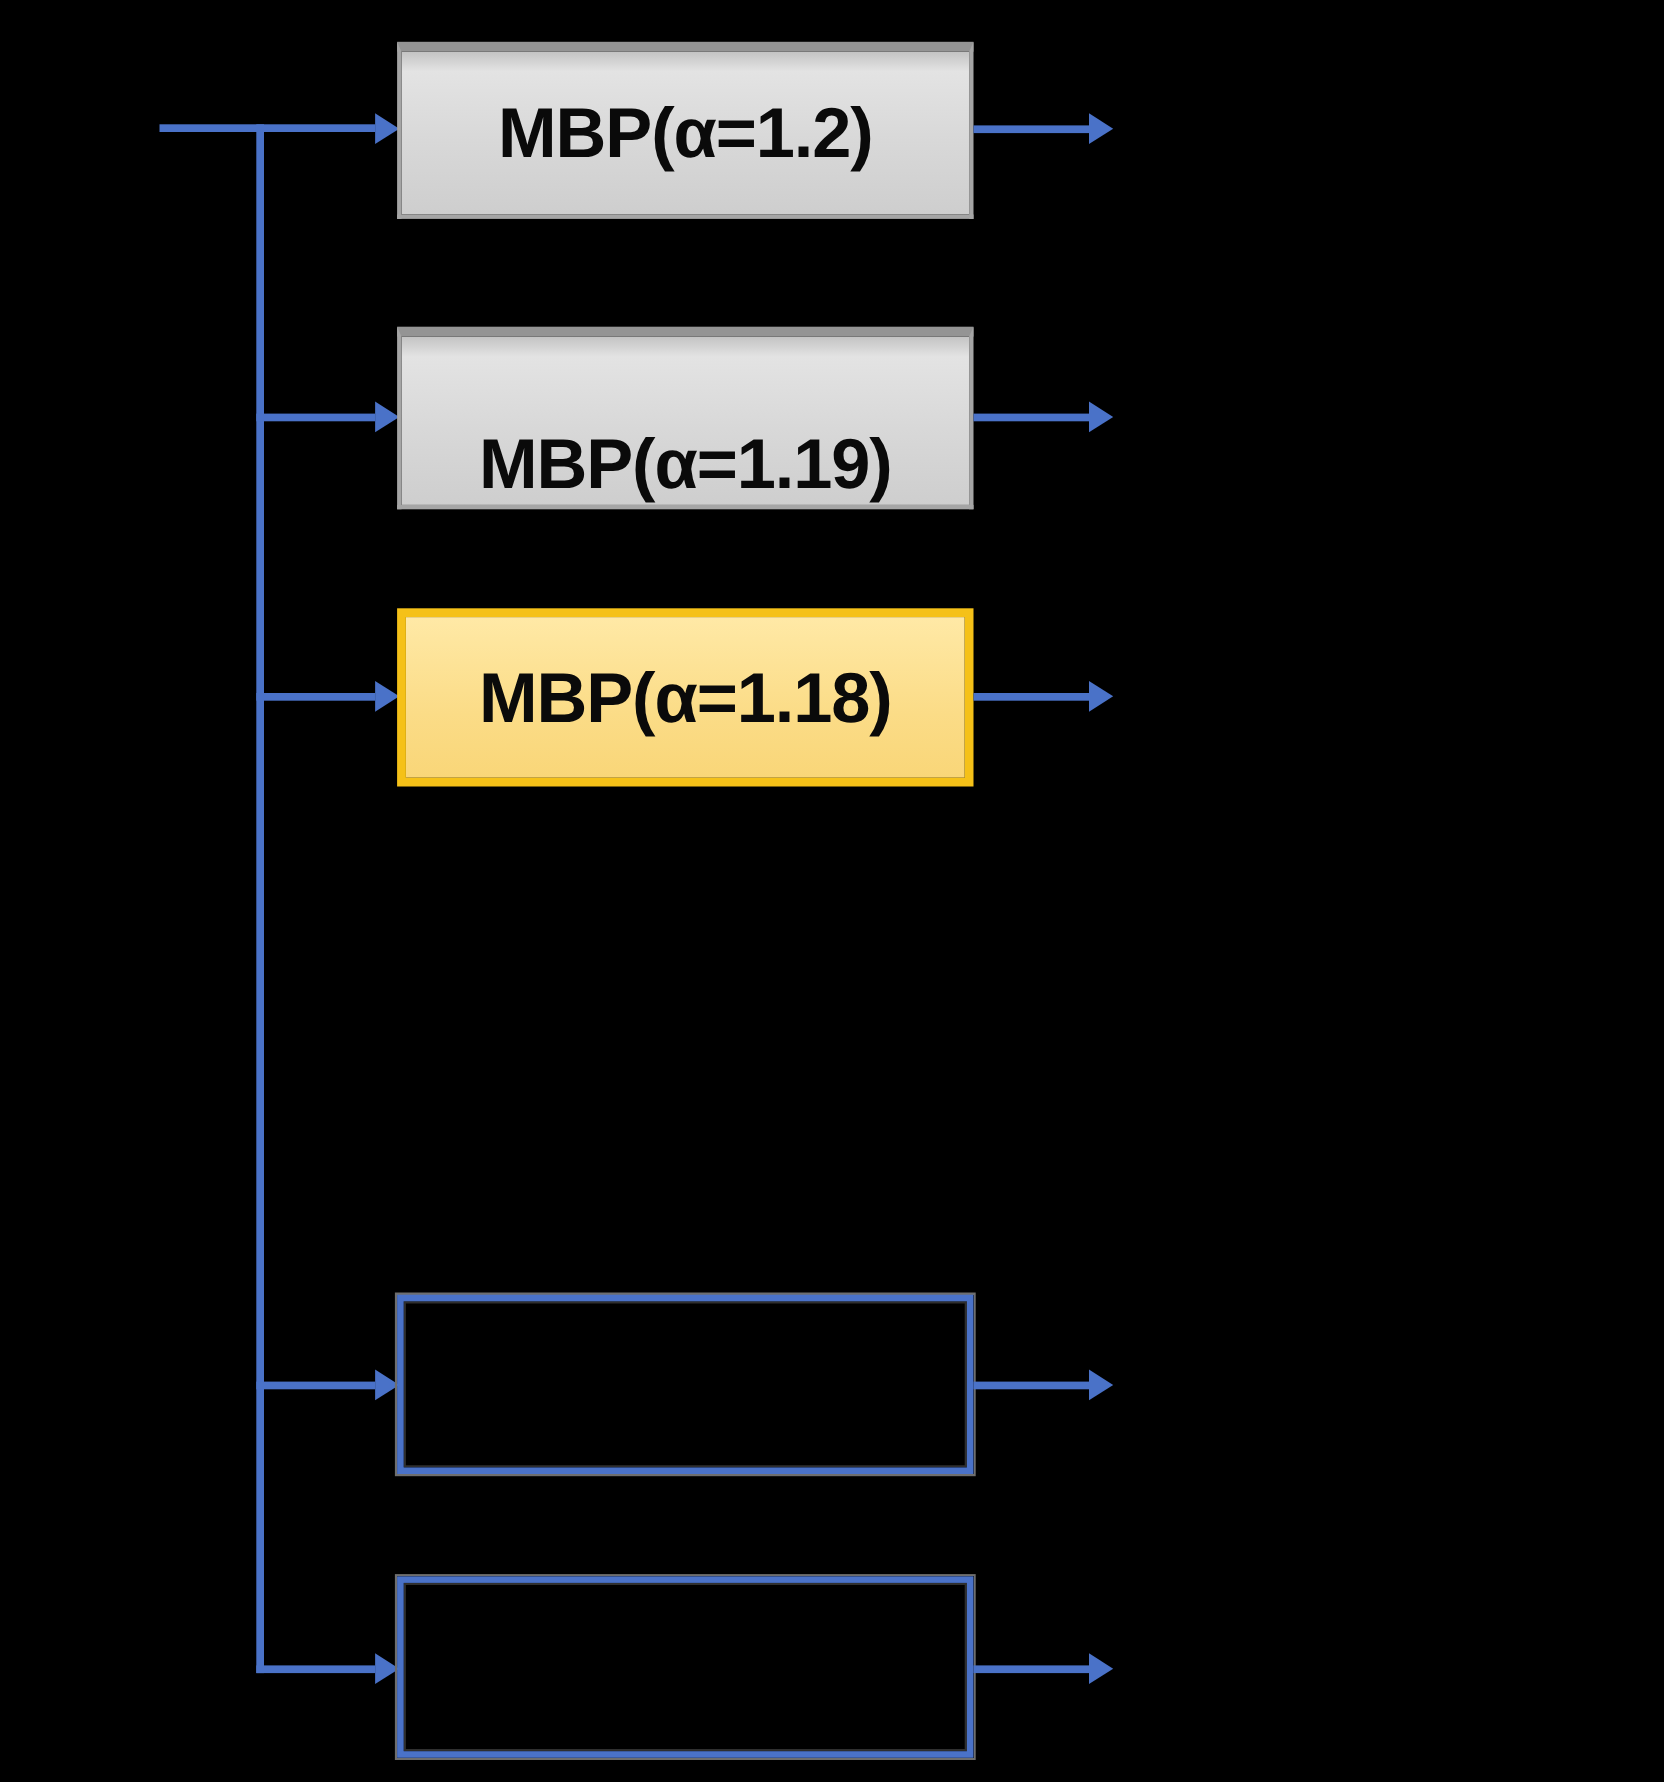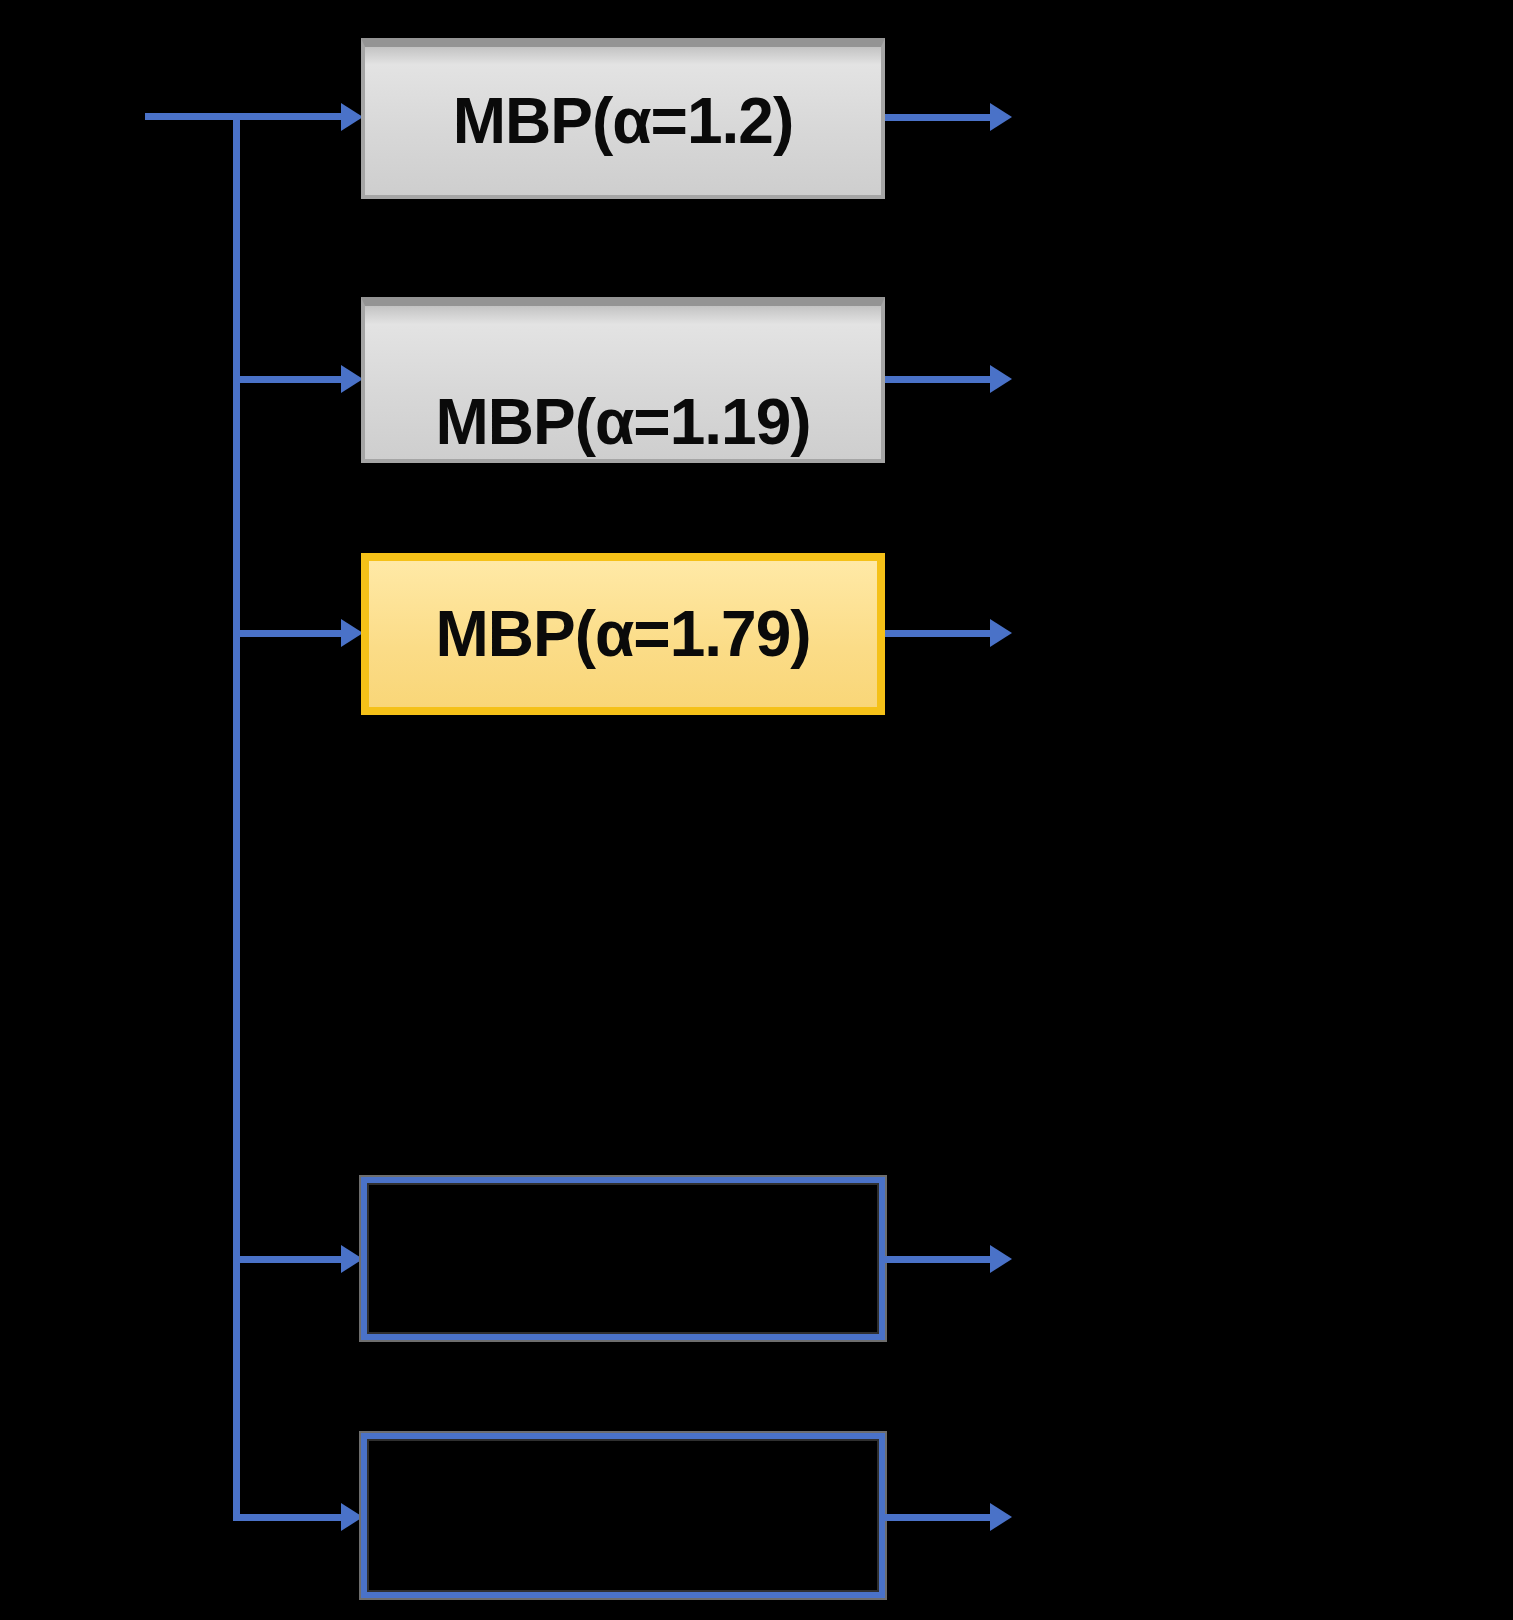--- a/index.html
+++ b/index.html
@@ -64,21 +64,21 @@
 
   <div class="box gray" style="top:38px;height:161px;">
     <span>MBP(α=1.2)</span>
   </div>
 
   <div class="box gray" style="top:297px;height:166px;align-items:flex-end;">
     <span>MBP(α=1.19)</span>
   </div>
 
   <div class="box highlight" style="top:553px;height:162px;">
-    <span>MBP(α=1.79)</span>
+    <span>MBP(α=1.18)</span>
   </div>
 
   <div class="box outline" style="top:1177px;height:163px;">
     <span></span>
   </div>
 
   <div class="box outline" style="top:1433px;height:165px;">
     <span></span>
   </div>
 

